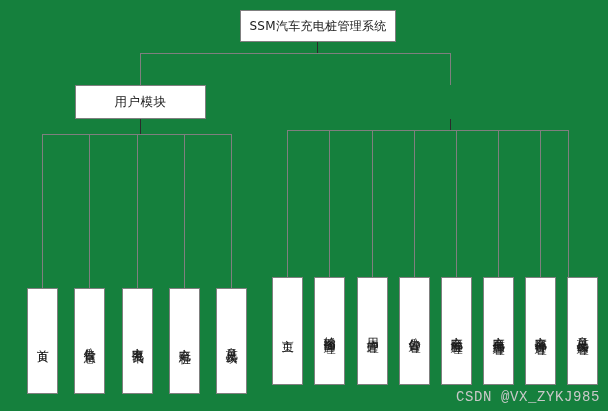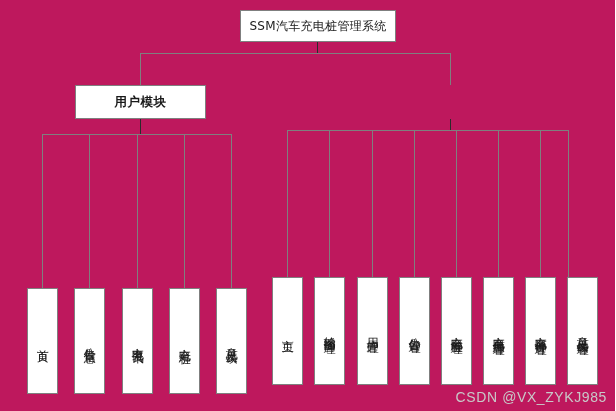--- a/index.html
+++ b/index.html
@@ -4,24 +4,23 @@
 <style>
   html, body {
     margin: 0;
     padding: 0;
     background: #ffffff;
   }
   #canvas {
     position: relative;
     width: 608px;
     height: 411px;
-    background: #be185d;
+    background: #15803d;
     overflow: hidden;
     font-family: "DejaVu Sans", "Liberation Sans", sans-serif;
-    padding-left: 7px;
   }
 
   
   .node {
     position: absolute;
     box-sizing: border-box;
     border: 1px solid #7f7f7f;
     background: #ffffff;
     display: flex;
     align-items: center;
@@ -36,21 +35,21 @@
     font-size: 12px;
     letter-spacing: 0.3px;
   }
   .node.module {
     top: 85px;
     width: 131px;
     height: 34px;
     font-size: 12.5px;
     letter-spacing: 0.5px;
   }
-  .node.module.left  { left: 75px; font-weight: bold; }
+  .node.module.left  { left: 75px; }
   .node.module.right { left: 385px; }
 
   .node.leaf {
     width: 31px;
     box-sizing: border-box;
     font-size: 12px;
     line-height: 1.22;
   }
   .node.leaf .vtext {
     writing-mode: vertical-rl;
@@ -72,21 +71,21 @@
   .ln.dark { background: #2b2b2b; }
 
   
   .watermark {
     position: absolute;
     right: 8px;
     bottom: 6px;
     font-size: 14px;
     color: #c9c9c9;
     letter-spacing: 0.6px;
-    font-family: Liberation Sans, sans-serif;
+    font-family: Liberation Mono, monospace;
     user-select: none;
   }
 </style>
 </head>
 <body>
 
 <div id="canvas">
 
   <div class="node root">
     <span>SSM汽车充电桩管理系统</span>

